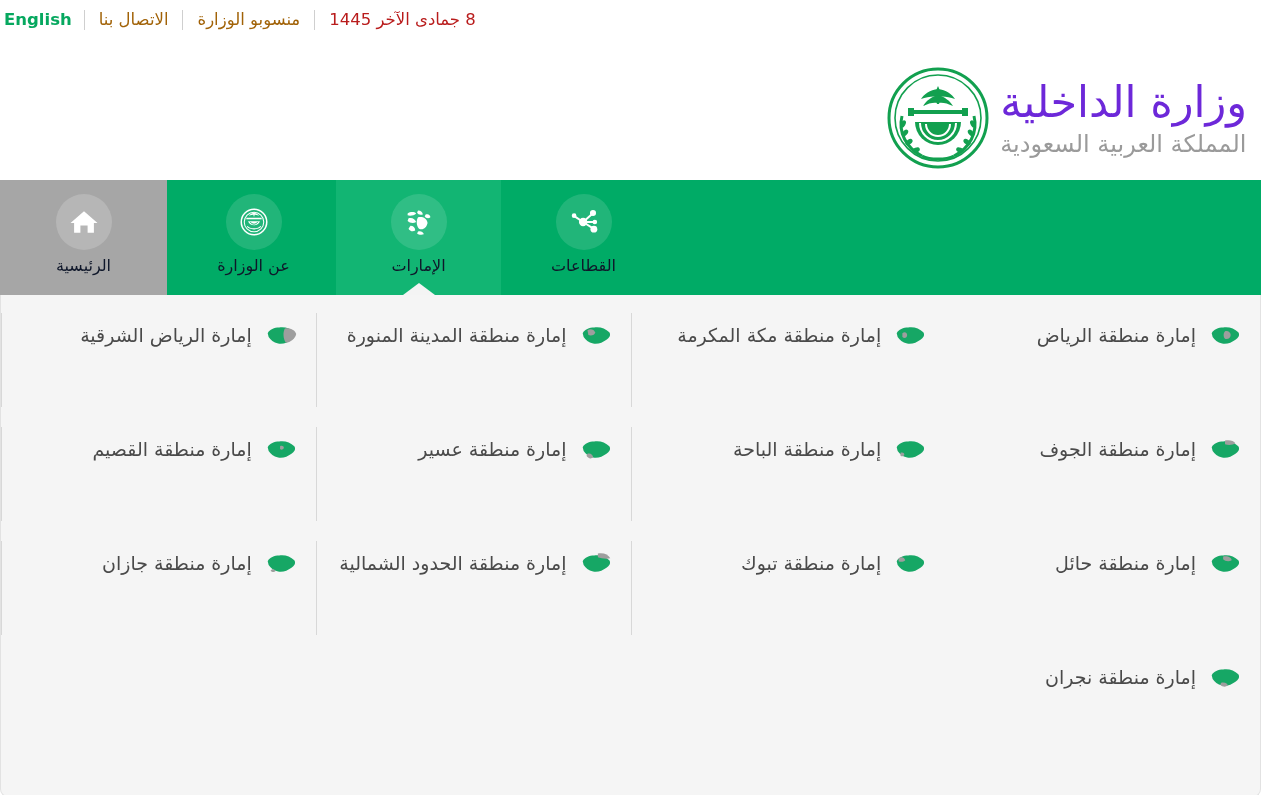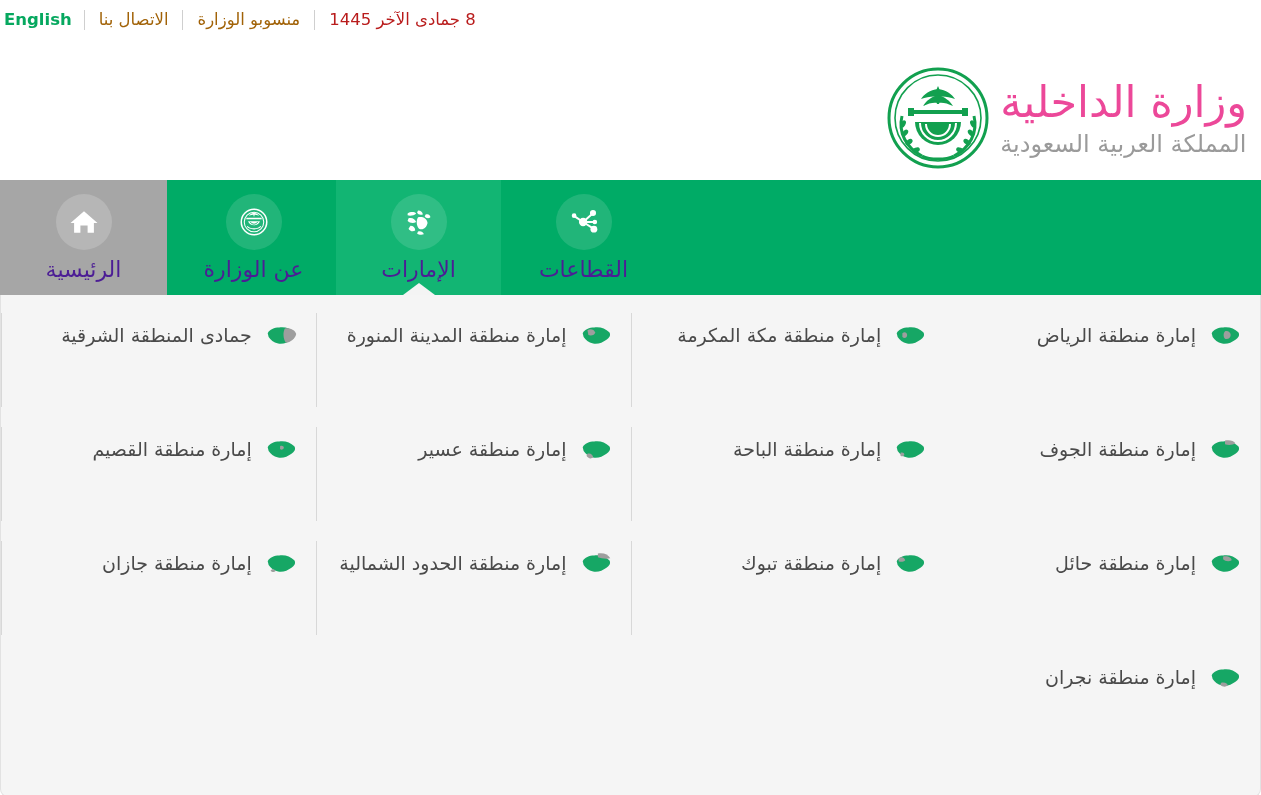--- a/index.html
+++ b/index.html
@@ -69,21 +69,21 @@
     align-items:center;
     flex-direction:row;
   }
   .logo-text{
     text-align:left;
     margin-left:10px;
     padding-top:4px;
   }
   .logo-title{
     font-size:43px;
-    color:#ec4899;
+    color:#6d28d9;
     line-height:1.05;
     letter-spacing:0px;
     white-space:nowrap;
     font-weight:normal;
   }
   .logo-sub{
     font-size:24px;
     color:#9a9a9a;
     line-height:1.3;
     margin-top:4px;
@@ -139,22 +139,22 @@
   .nav-icon{
     width:56px;height:56px;
     border-radius:50%;
     background:rgba(255,255,255,0.13);
     display:flex;align-items:center;justify-content:center;
     margin-bottom:6px;
   }
   .nav-item.home .nav-icon{background:rgba(255,255,255,0.18);}
   .nav-icon svg{display:block;}
   .nav-label{
-    color:#4c1d95;
-    font-size:22px;
+    color:#0f172a;
+    font-size:16px;
     white-space:nowrap;
     line-height:1.3;
   }
 
   
   .panel{
     background:#f5f5f5;
     border:1px solid #e2e2e2;
     border-top:none;
     border-radius:0 0 8px 8px;
@@ -360,21 +360,21 @@
       <span class="cell-label">إمارة منطقة المدينة المنورة</span>
     </div>
 
     <div class="cell sep">
       <span class="cell-icon">
         <svg viewBox="0 0 40 40" aria-hidden="true">
           <path d="M6 17 C8 13 13 11 18 11 C24 10 30 12 34 16 C36 19 34 22 31 24 C27 27 22 29 17 28 C12 27 9 24 7 21 Z" fill="#16a765"></path>
           <path d="M24 12 C30 11 35 14 36 18 C35 23 30 27 25 27 C22 22 22 16 24 12 Z" fill="#9e9e9e"></path>
         </svg>
       </span>
-      <span class="cell-label">جمادى المنطقة الشرقية</span>
+      <span class="cell-label">إمارة الرياض الشرقية</span>
     </div>
 
     <div class="cell">
       <span class="cell-icon">
         <svg viewBox="0 0 40 40" aria-hidden="true">
           <path d="M6 17 C8 13 13 11 18 11 C24 10 30 12 34 16 C36 19 34 22 31 24 C27 27 22 29 17 28 C12 27 9 24 7 21 Z" fill="#16a765"></path>
           <path d="M20 10 C25 9 29 10 31 13 C28 15 23 15 20 14 Z" fill="#9e9e9e"></path>
         </svg>
       </span>
       <span class="cell-label">إمارة منطقة الجوف</span>

